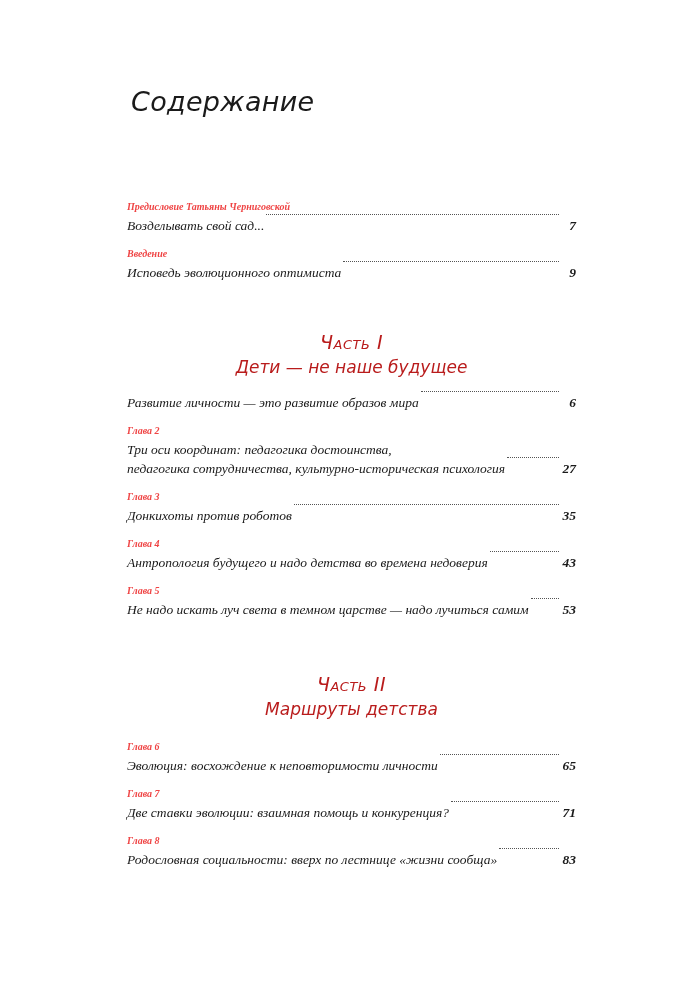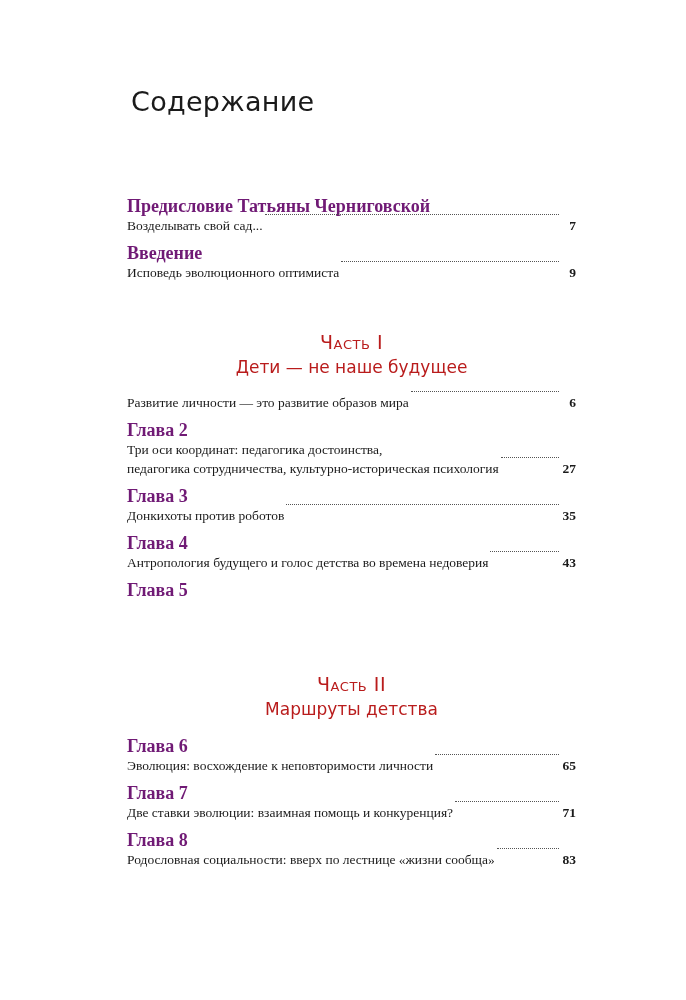--- a/index.html
+++ b/index.html
@@ -13,20 +13,21 @@
       position: relative;
       overflow: hidden;
       color: #1a1a1a;
     }
     .page {
       position: absolute;
       left: 0;
       top: 0;
       width: 614px;
       height: 1000px;
+      font-style: italic;
     }
     .title {
       position: absolute;
       left: 131px;
       top: 86px;
       font-family: "DejaVu Sans", sans-serif;
       font-size: 27px;
       font-weight: normal;
       letter-spacing: 0.3px;
       color: #1a1a1a;
@@ -36,24 +37,24 @@
       position: absolute;
       left: 127px;
       width: 449px;
     }
     .entry {
       margin: 0;
     }
     .label {
       font-family: "Liberation Serif", serif;
       font-weight: bold;
-      font-size: 18px;
+      font-size: 10px;
       line-height: 19px;
       height: 19px;
-      color: #701a75;
+      color: #ef4444;
       white-space: nowrap;
     }
     .row {
       display: flex;
       align-items: flex-start;
       font-family: "Liberation Serif", serif;
       font-size: 13.5px;
       line-height: 19px;
       height: 19px;
       color: #1a1a1a;
@@ -158,28 +159,33 @@
       <div class="row">
         <span class="text">Донкихоты против роботов</span>
         <span class="leader"></span>
         <span class="pg">35</span>
       </div>
     </div>
     <div class="gap"></div>
     <div class="entry">
       <div class="label">Глава 4</div>
       <div class="row">
-        <span class="text">Антропология будущего и голос детства во времена недоверия</span>
+        <span class="text">Антропология будущего и надо детства во времена недоверия</span>
         <span class="leader"></span>
         <span class="pg">43</span>
       </div>
     </div>
     <div class="gap"></div>
     <div class="entry">
       <div class="label">Глава 5</div>
+      <div class="row">
+        <span class="text">Не надо искать луч света в темном царстве — надо лучиться самим</span>
+        <span class="leader"></span>
+        <span class="pg">53</span>
+      </div>
     </div>
   </div>
 
   <div class="part-head" style="top:672px;">
     <div class="part-num">Часть II</div>
     <div class="part-name">Маршруты детства</div>
   </div>
 
   <div class="block" style="top:737px;">
     <div class="entry">

